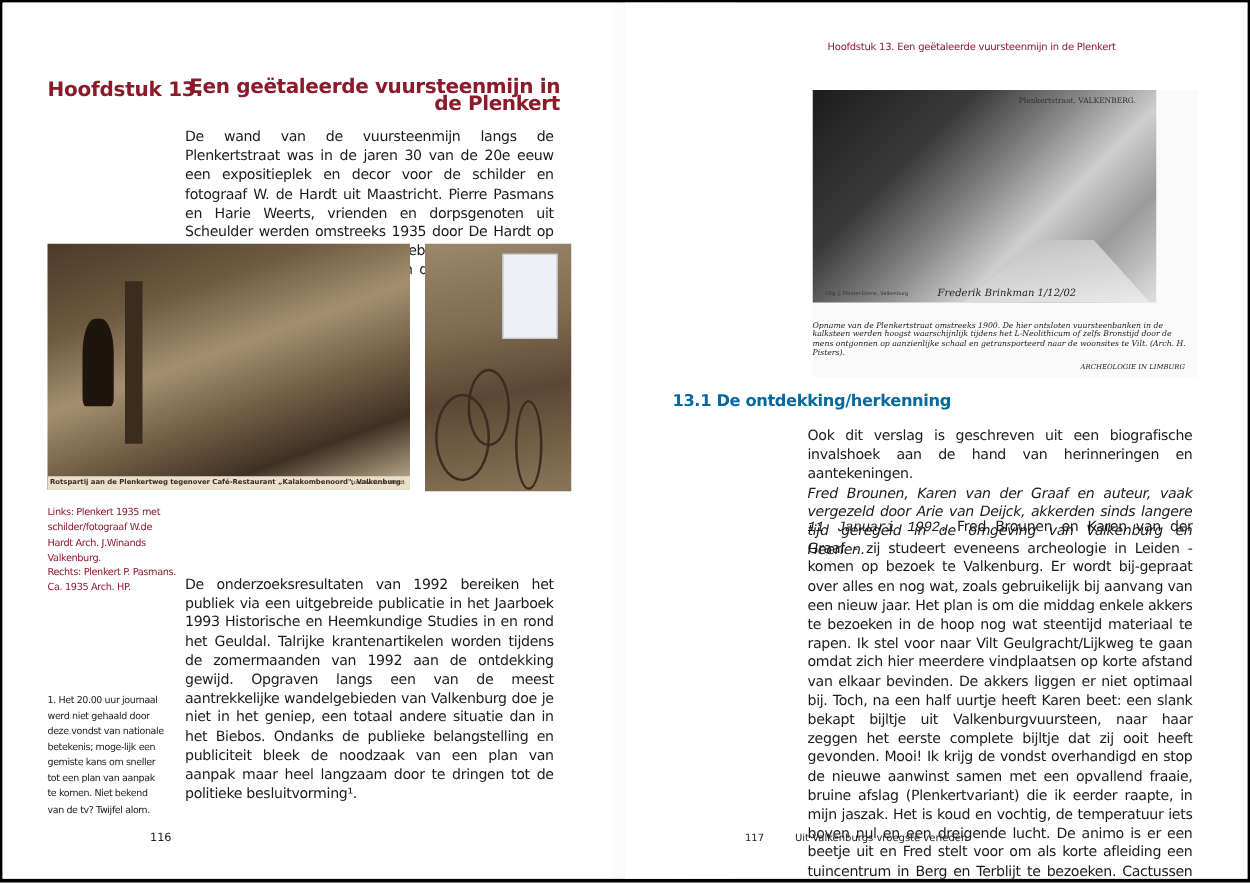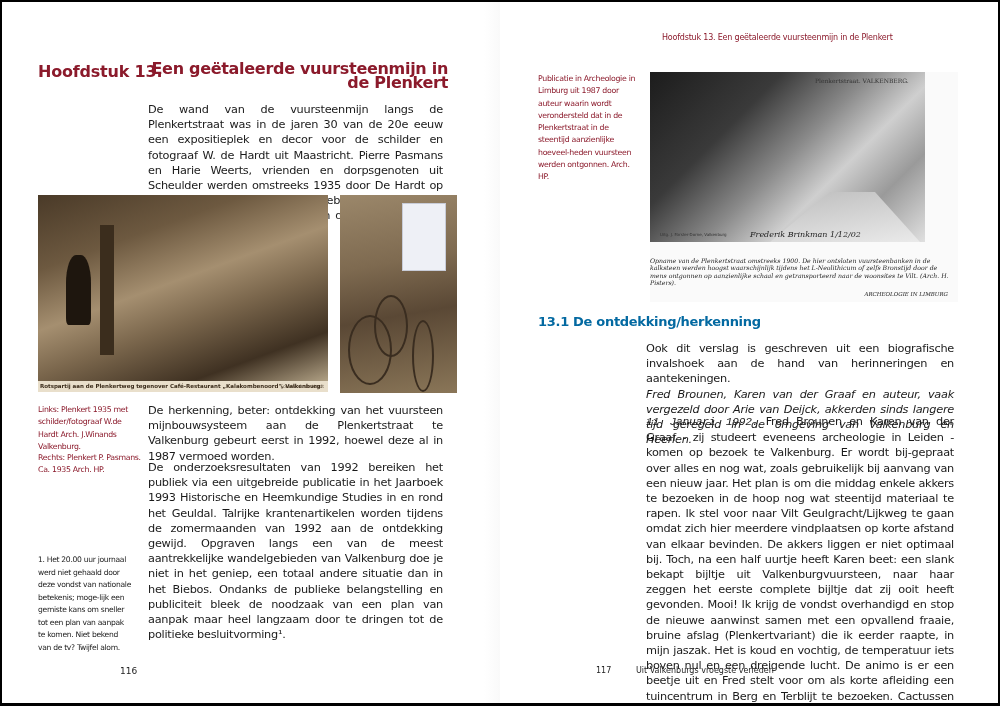--- a/index.html
+++ b/index.html
@@ -70,30 +70,28 @@
     <div class="photo photo2">
       <div class="blank"></div>
       <div class="wheel" style="left:8px;top:120px;width:40px;height:66px;"></div>
       <div class="wheel" style="left:34px;top:100px;width:30px;height:58px;"></div>
       <div class="wheel" style="left:72px;top:125px;width:18px;height:68px;"></div>
     </div>
 
     <div class="cap-left" style="top:402px;">Links: Plenkert 1935 met schilder/fotograaf W.de Hardt Arch. J.Winands Valkenburg.</div>
     <div class="cap-left" style="top:450px;">Rechts: Plenkert P. Pasmans. Ca. 1935 Arch. HP.</div>
 
-    <div class="body p-left2">De herkenning, beter: ontdekking van het vuursteen mijnbouwsysteem aan de Plenkertstraat te Valkenburg gebeurt eerst in 1992, hoewel deze al in 1987 vermoed worden.</div>
     <div class="body p-left3">De onderzoeksresultaten van 1992 bereiken het publiek via een uitgebreide publicatie in het Jaarboek 1993 Historische en Heemkundige Studies in en rond het Geuldal. Talrijke krantenartikelen worden tijdens de zomermaanden van 1992 aan de ontdekking gewijd. Opgraven langs een van de meest aantrekkelijke wandelgebieden van Valkenburg doe je niet in het geniep, een totaal andere situatie dan in het Biebos. Ondanks de publieke belangstelling en publiciteit bleek de noodzaak van een plan van aanpak maar heel langzaam door te dringen tot de politieke besluitvorming¹.</div>
 
     <div class="footnote">1. Het 20.00 uur journaal werd niet gehaald door deze vondst van nationale betekenis; moge-lijk een gemiste kans om sneller tot een plan van aanpak te komen. Niet bekend van de tv? Twijfel alom.</div>
     <div class="folio-left">116</div>
   </div>
 
   <div class="page right">
     <div class="running-head">Hoofdstuk 13. Een geëtaleerde vuursteenmijn in de Plenkert</div>
-    <div class="cap-right">Publicatie in Archeologie in Limburg uit 1987 door auteur waarin wordt verondersteld dat in de Plenkertstraat in de steentijd aanzienlijke hoeveel-heden vuursteen werden ontgonnen. Arch. HP.</div>
 
     <div class="photo photo3">
       <div class="img">
         <div class="road"></div>
         <div class="title">Plenkertstraat. VALKENBERG.</div>
         <div class="small">Uitg. J. Förster-Dorne, Valkenburg</div>
         <div class="sig">Frederik Brinkman 1/12/02</div>
       </div>
       <div class="cap">Opname van de Plenkertstraat omstreeks 1900. De hier ontsloten vuursteenbanken in de kalksteen werden hoogst waarschijnlijk tijdens het L-Neolithicum of zelfs Bronstijd door de mens ontgonnen op aanzienlijke schaal en getransporteerd naar de woonsites te Vilt. (Arch. H. Pisters).</div>
       <div class="src">ARCHEOLOGIE IN LIMBURG</div>

